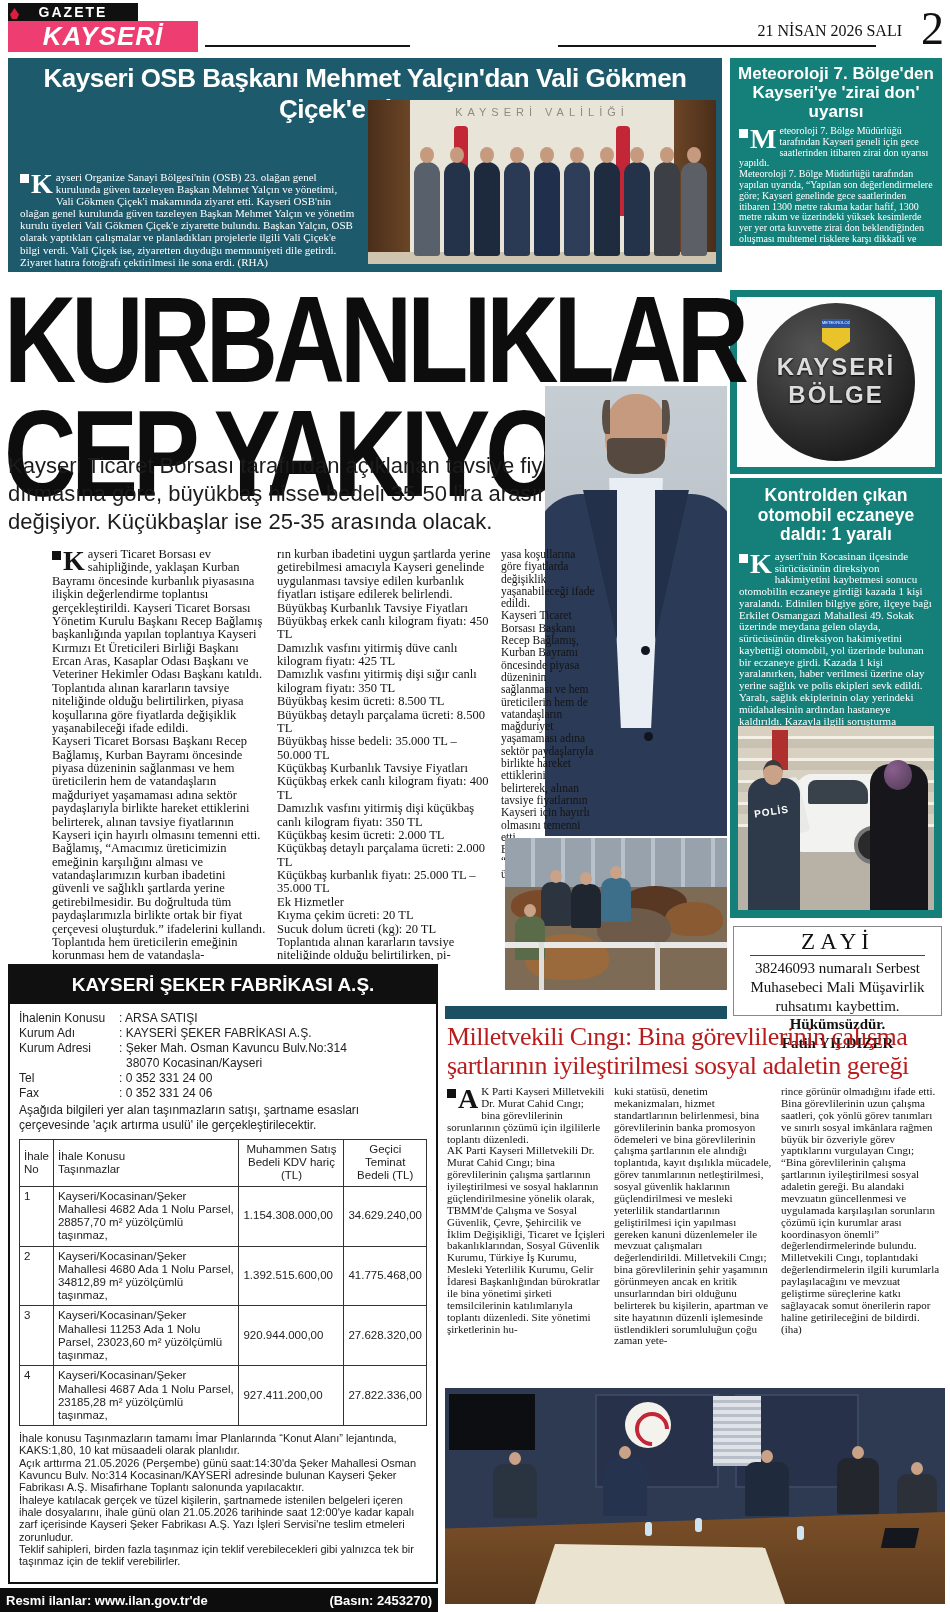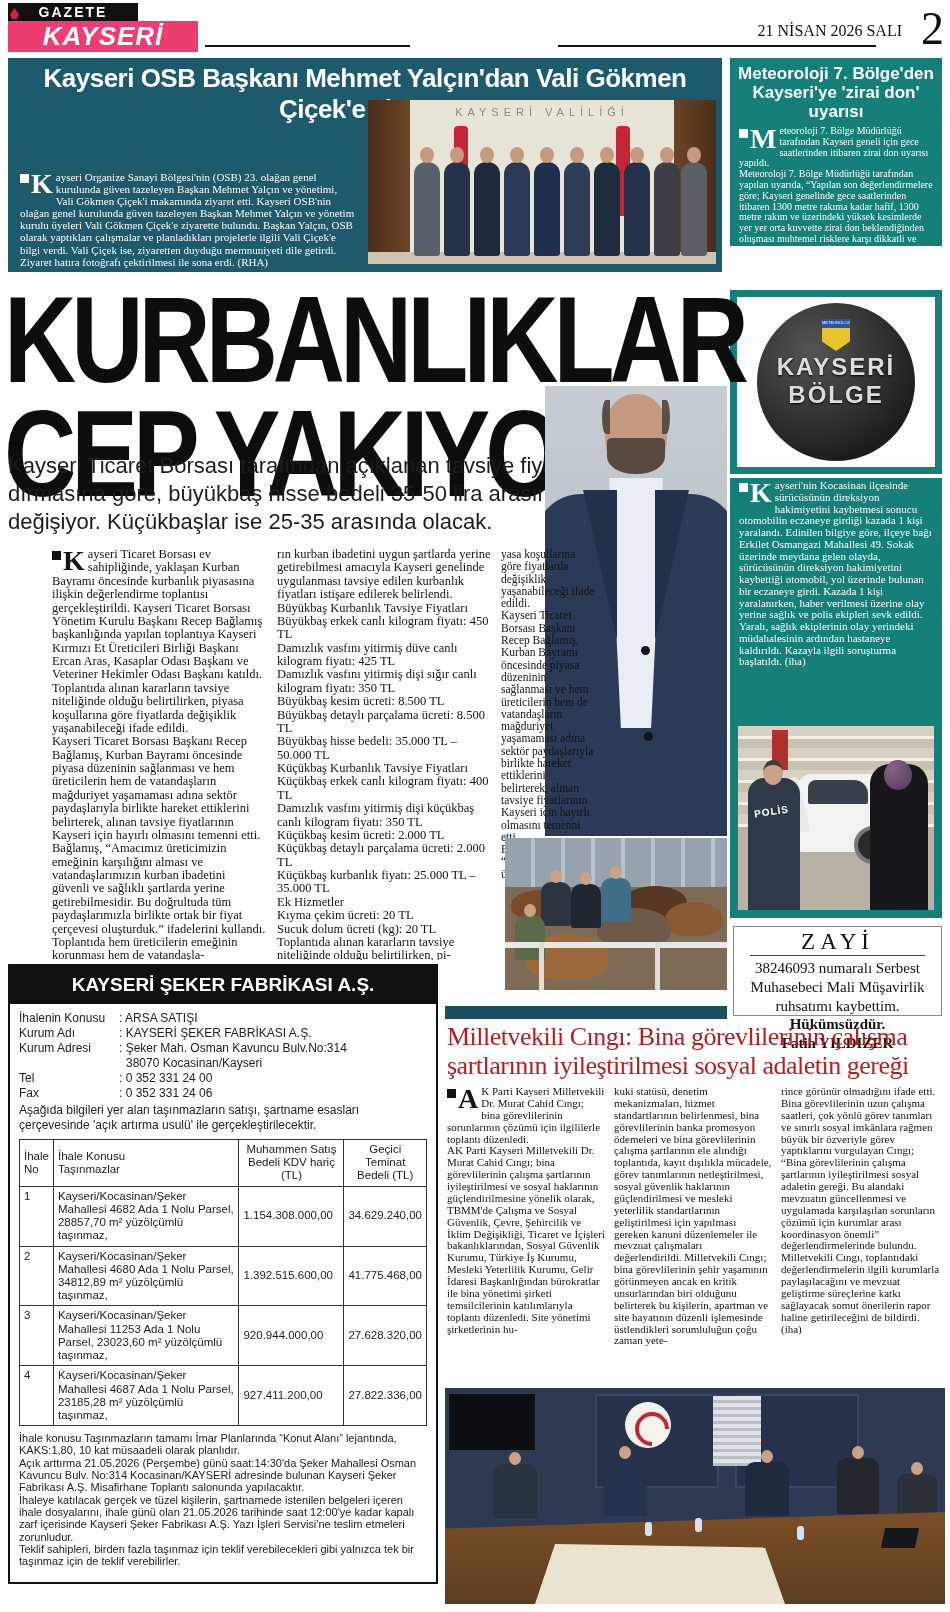--- a/index.html
+++ b/index.html
@@ -134,20 +134,21 @@
                     clip-path:polygon(0 0,100% 0,100% 70%,50% 100%,0 70%);position:relative;">
           <span style="position:absolute;top:1px;left:0;right:0;font-size:4px;color:#fff;">METEOROLOJİ</span>
         </div>
         <div style="color:#ddd;font-weight:bold;font-size:24px;letter-spacing:2px;text-shadow:0 1px 2px #000;">KAYSERİ</div>
         <div style="color:#ddd;font-weight:bold;font-size:24px;letter-spacing:2px;text-shadow:0 1px 2px #000;">BÖLGE</div>
       </div>
     </div>
   </div>
 
   <div class="abs teal-green" style="left:730px;top:478px;width:212px;height:440px;">
+    <div class="box-headline" style="font-size:17.5px;line-height:1.12;padding:8px 6px 4px;">Kontrolden çıkan otomobil eczaneye daldı: 1 yaralı</div>
     <div class="serif-white dc white prewrap" style="margin:2px 9px;font-size:11px;line-height:1.07;overflow:hidden;height:193px;">Kayseri'nin Kocasinan ilçesinde sürücüsünün direksiyon hakimiyetini kaybetmesi sonucu otomobilin eczaneye girdiği kazada 1 kişi yaralandı. Edinilen bilgiye göre, ilçeye bağı Erkilet Osmangazi Mahallesi 49. Sokak üzerinde meydana gelen olayda, sürücüsünün direksiyon hakimiyetini kaybettiği otomobil, yol üzerinde bulunan bir eczaneye girdi. Kazada 1 kişi yaralanırken, haber verilmesi üzerine olay yerine sağlık ve polis ekipleri sevk edildi. Yaralı, sağlık ekiplerinin olay yerindeki müdahalesinin ardından hastaneye kaldırıldı. Kazayla ilgili soruşturma başlatıldı. (iha)</div>
 
     <div class="scene" style="left:8px;top:248px;width:196px;height:184px;background:
            linear-gradient(#d8d1c2 0 55%,#b8b2a6 55% 100%);">
       <div class="abs" style="left:0;top:0;width:100%;height:55%;
            background:repeating-linear-gradient(#d8d1c2 0 10px,#f4efe4 10px 13px,#c9c2b2 13px 22px);"></div>
       <div class="abs" style="left:34px;top:4px;width:16px;height:40px;background:#b03030;"></div>
       <div class="abs" style="left:58px;top:48px;width:106px;height:78px;background:#f2f2f0;border-radius:16px 22px 6px 6px;">
         <div style="position:absolute;left:12px;top:6px;width:60px;height:24px;background:#39414a;border-radius:8px 14px 2px 2px;"></div>
         <div style="position:absolute;right:10px;bottom:-12px;width:30px;height:30px;border-radius:50%;background:#2a2a2a;border:4px solid #777;"></div>
@@ -338,14 +339,18 @@
     <div class="abs" style="left:0;top:124px;width:100%;height:92px;
          background:linear-gradient(#7a4f28,#5d3c1e);clip-path:polygon(0 18%,100% 0,100% 100%,0 100%);"></div>
     <div class="abs" style="left:90px;top:156px;width:250px;height:60px;background:#eae3cf;
          clip-path:polygon(8% 0,92% 6%,100% 100%,0 100%);"></div>
     <div class="abs" style="left:200px;top:134px;width:7px;height:14px;background:#cfe4f2;border-radius:3px;"></div>
     <div class="abs" style="left:250px;top:130px;width:7px;height:14px;background:#cfe4f2;border-radius:3px;"></div>
     <div class="abs" style="left:352px;top:138px;width:7px;height:14px;background:#cfe4f2;border-radius:3px;"></div>
     <div class="abs" style="left:438px;top:140px;width:34px;height:20px;background:#14181e;transform:skewX(-12deg);"></div>
   </div>
 
+  <div class="footer-bar">
+    <span>Resmi ilanlar: www.ilan.gov.tr'de</span>
+    <span>(Basın: 2453270)</span>
+  </div>
 
 </div>
 
 </body></html>

